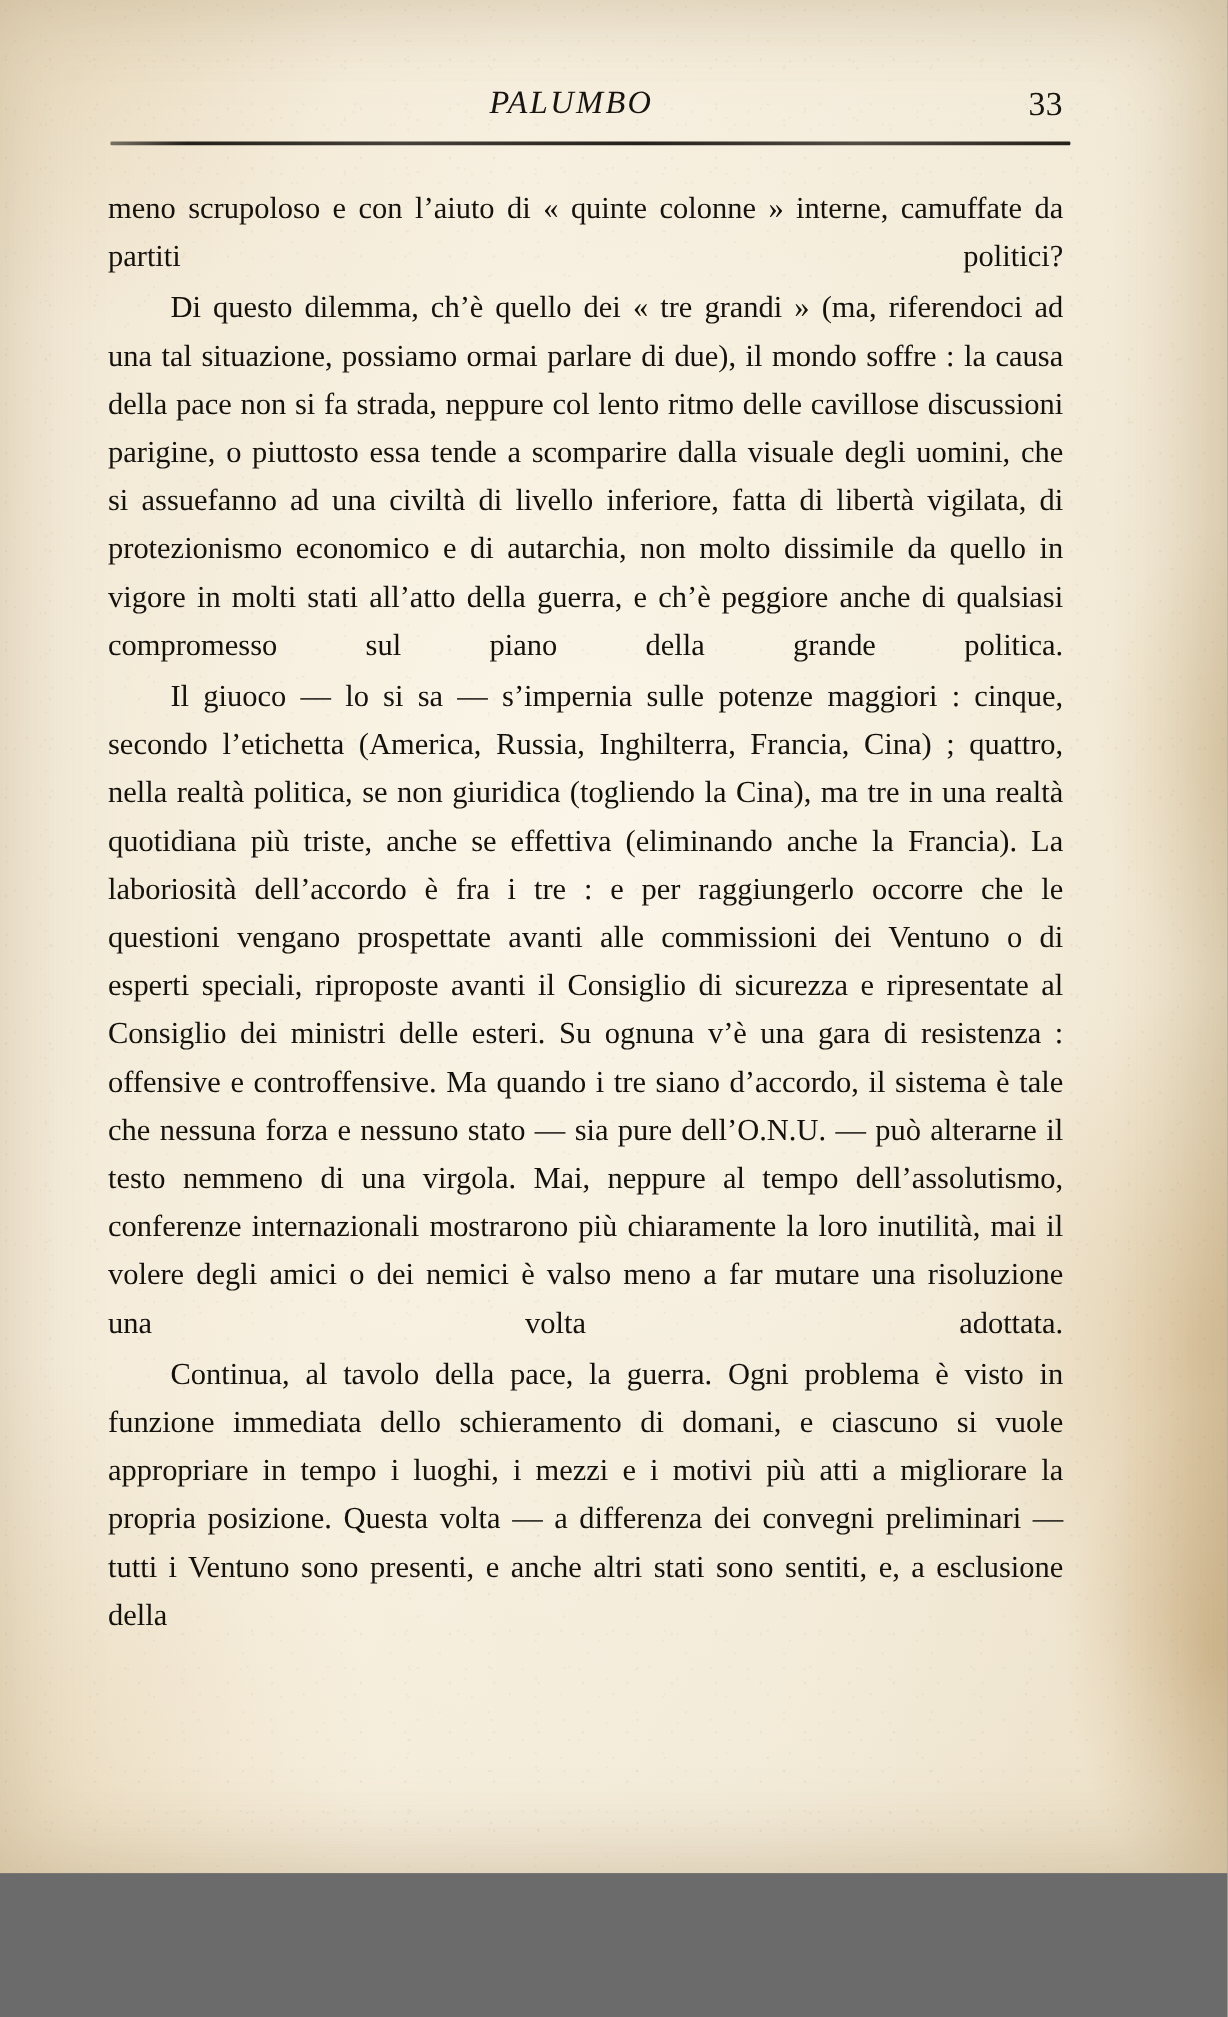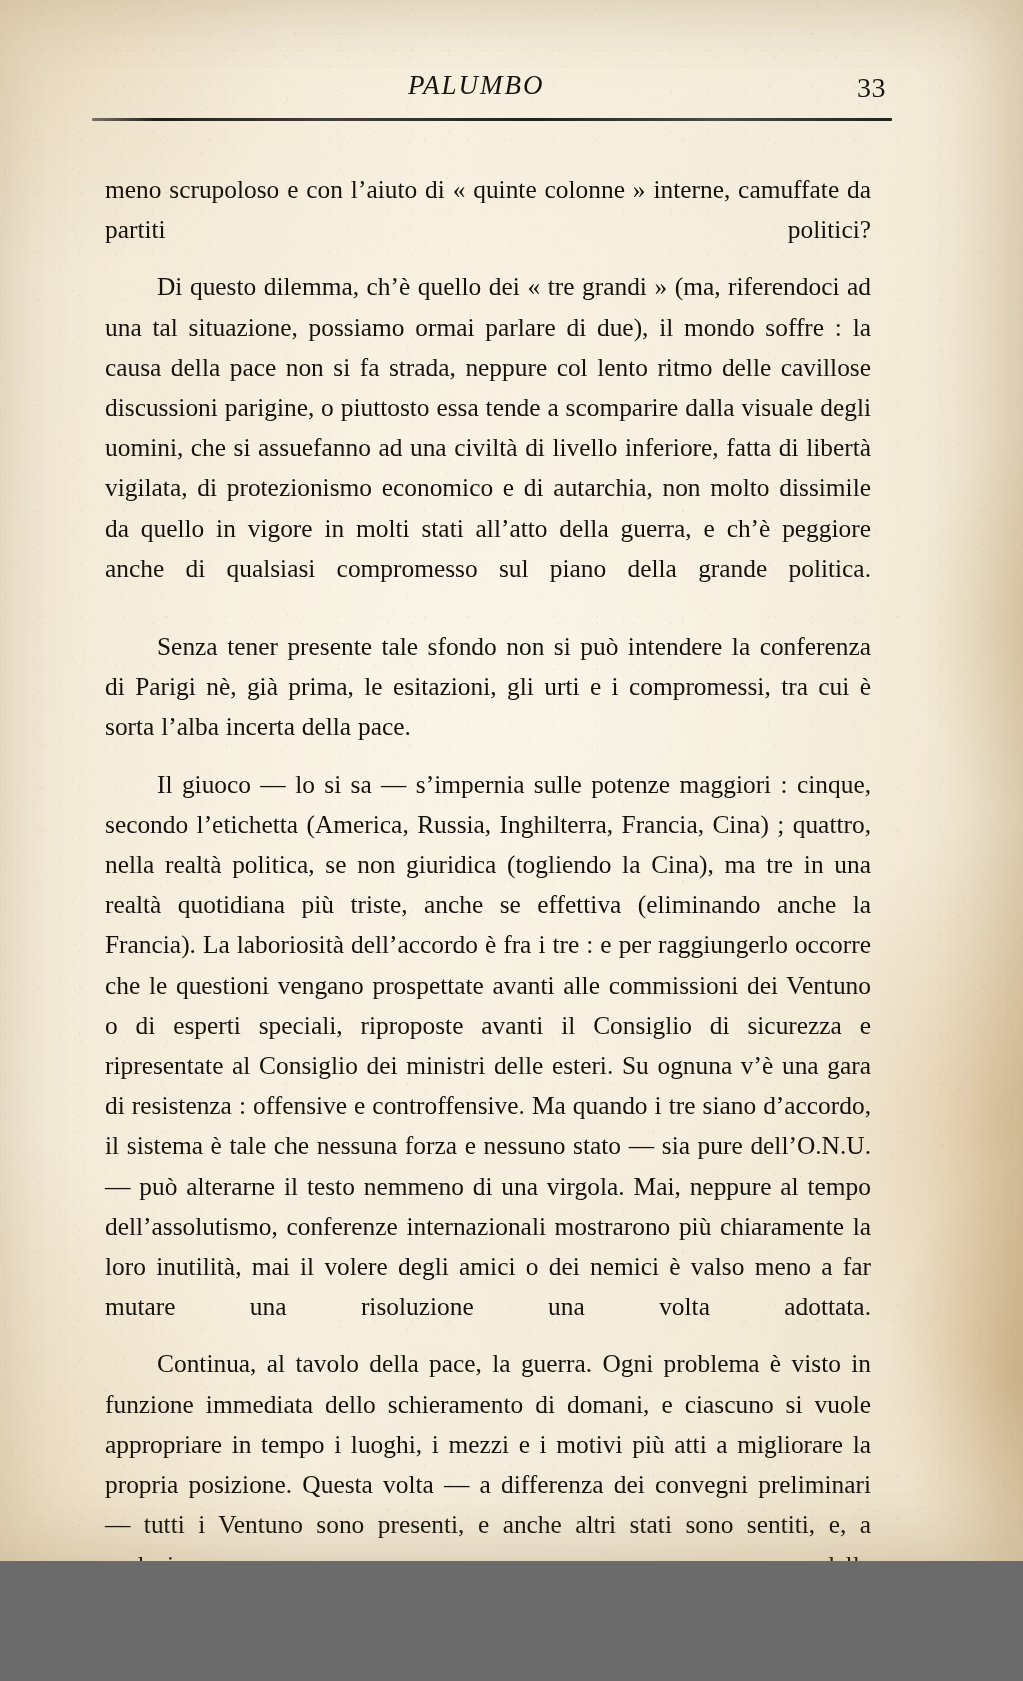--- a/index.html
+++ b/index.html
@@ -94,21 +94,21 @@
 
   
   .body {
     position: absolute;
     left: 88px;
     top: 152px;
     width: 800px;
   }
 
   .para {
-    margin: 17px;
+    margin: 2px;
     font-size: 25.4px;
     line-height: 40.2px;
     text-align: justify;
     text-align-last: left;
     word-spacing: 0.5px;
     color: #15120d;
   }
   .para.indent { text-indent: 52px; }
   .para.gap-before { margin-top: 38px; }
   .para.last-justify { text-align-last: justify; }
@@ -142,21 +142,20 @@
 
   <div class="header">
     <div class="header-title">PALUMBO</div>
     <div class="header-page">33</div>
   </div>
   <div class="rule"></div>
 
   <div class="body">
     <p class="para last-justify">meno scrupoloso e con l’aiuto di « quinte colonne » interne, camuffate da partiti politici?</p>
     <p class="para indent last-justify">Di questo dilemma, ch’è quello dei « tre grandi » (ma, riferendoci ad una tal situazione, possiamo ormai parlare di due), il mondo soffre : la causa della pace non si fa strada, neppure col lento ritmo delle cavillose discussioni parigine, o piuttosto essa tende a scomparire dalla visuale degli uomini, che si assuefanno ad una civiltà di livello inferiore, fatta di libertà vigilata, di protezionismo economico e di autarchia, non molto dissimile da quello in vigore in molti stati all’atto della guerra, e ch’è peggiore anche di qualsiasi compromesso sul piano della grande politica.</p>
-    <p class="para indent gap-before">Senza tener presente tale sfondo non si può intendere la conferenza di Parigi nè, già prima, le esitazioni, gli urti e i compromessi, tra cui è sorta l’alba incerta della pace.</p>
     <p class="para indent last-justify">Il giuoco — lo si sa — s’impernia sulle potenze maggiori : cinque, secondo l’etichetta (America, Russia, Inghilterra, Francia, Cina) ; quattro, nella realtà politica, se non giuridica (togliendo la Cina), ma tre in una realtà quotidiana più triste, anche se effettiva (eliminando anche la Francia). La laboriosità dell’accordo è fra i tre : e per raggiungerlo occorre che le questioni vengano prospettate avanti alle commissioni dei Ventuno o di esperti speciali, riproposte avanti il Consiglio di sicurezza e ripresentate al Consiglio dei ministri delle esteri. Su ognuna v’è una gara di resistenza : offensive e controffensive. Ma quando i tre siano d’accordo, il sistema è tale che nessuna forza e nessuno stato — sia pure dell’O.N.U. — può alterarne il testo nemmeno di una virgola. Mai, neppure al tempo dell’assolutismo, conferenze internazionali mostrarono più chiaramente la loro inutilità, mai il volere degli amici o dei nemici è valso meno a far mutare una risoluzione una volta adottata.</p>
     <p class="para indent last-justify">Continua, al tavolo della pace, la guerra. Ogni problema è visto in funzione immediata dello schieramento di domani, e ciascuno si vuole appropriare in tempo i luoghi, i mezzi e i motivi più atti a migliorare la propria posizione. Questa volta — a differenza dei convegni preliminari — tutti i Ventuno sono presenti, e anche altri stati sono sentiti, e, a esclusione della</p>
   </div>
 
   <div class="signature">3</div>
   <div class="watermark">Biblioteca Gino Bianco</div>
 
   <div class="vignette"></div>
 </div>
 

